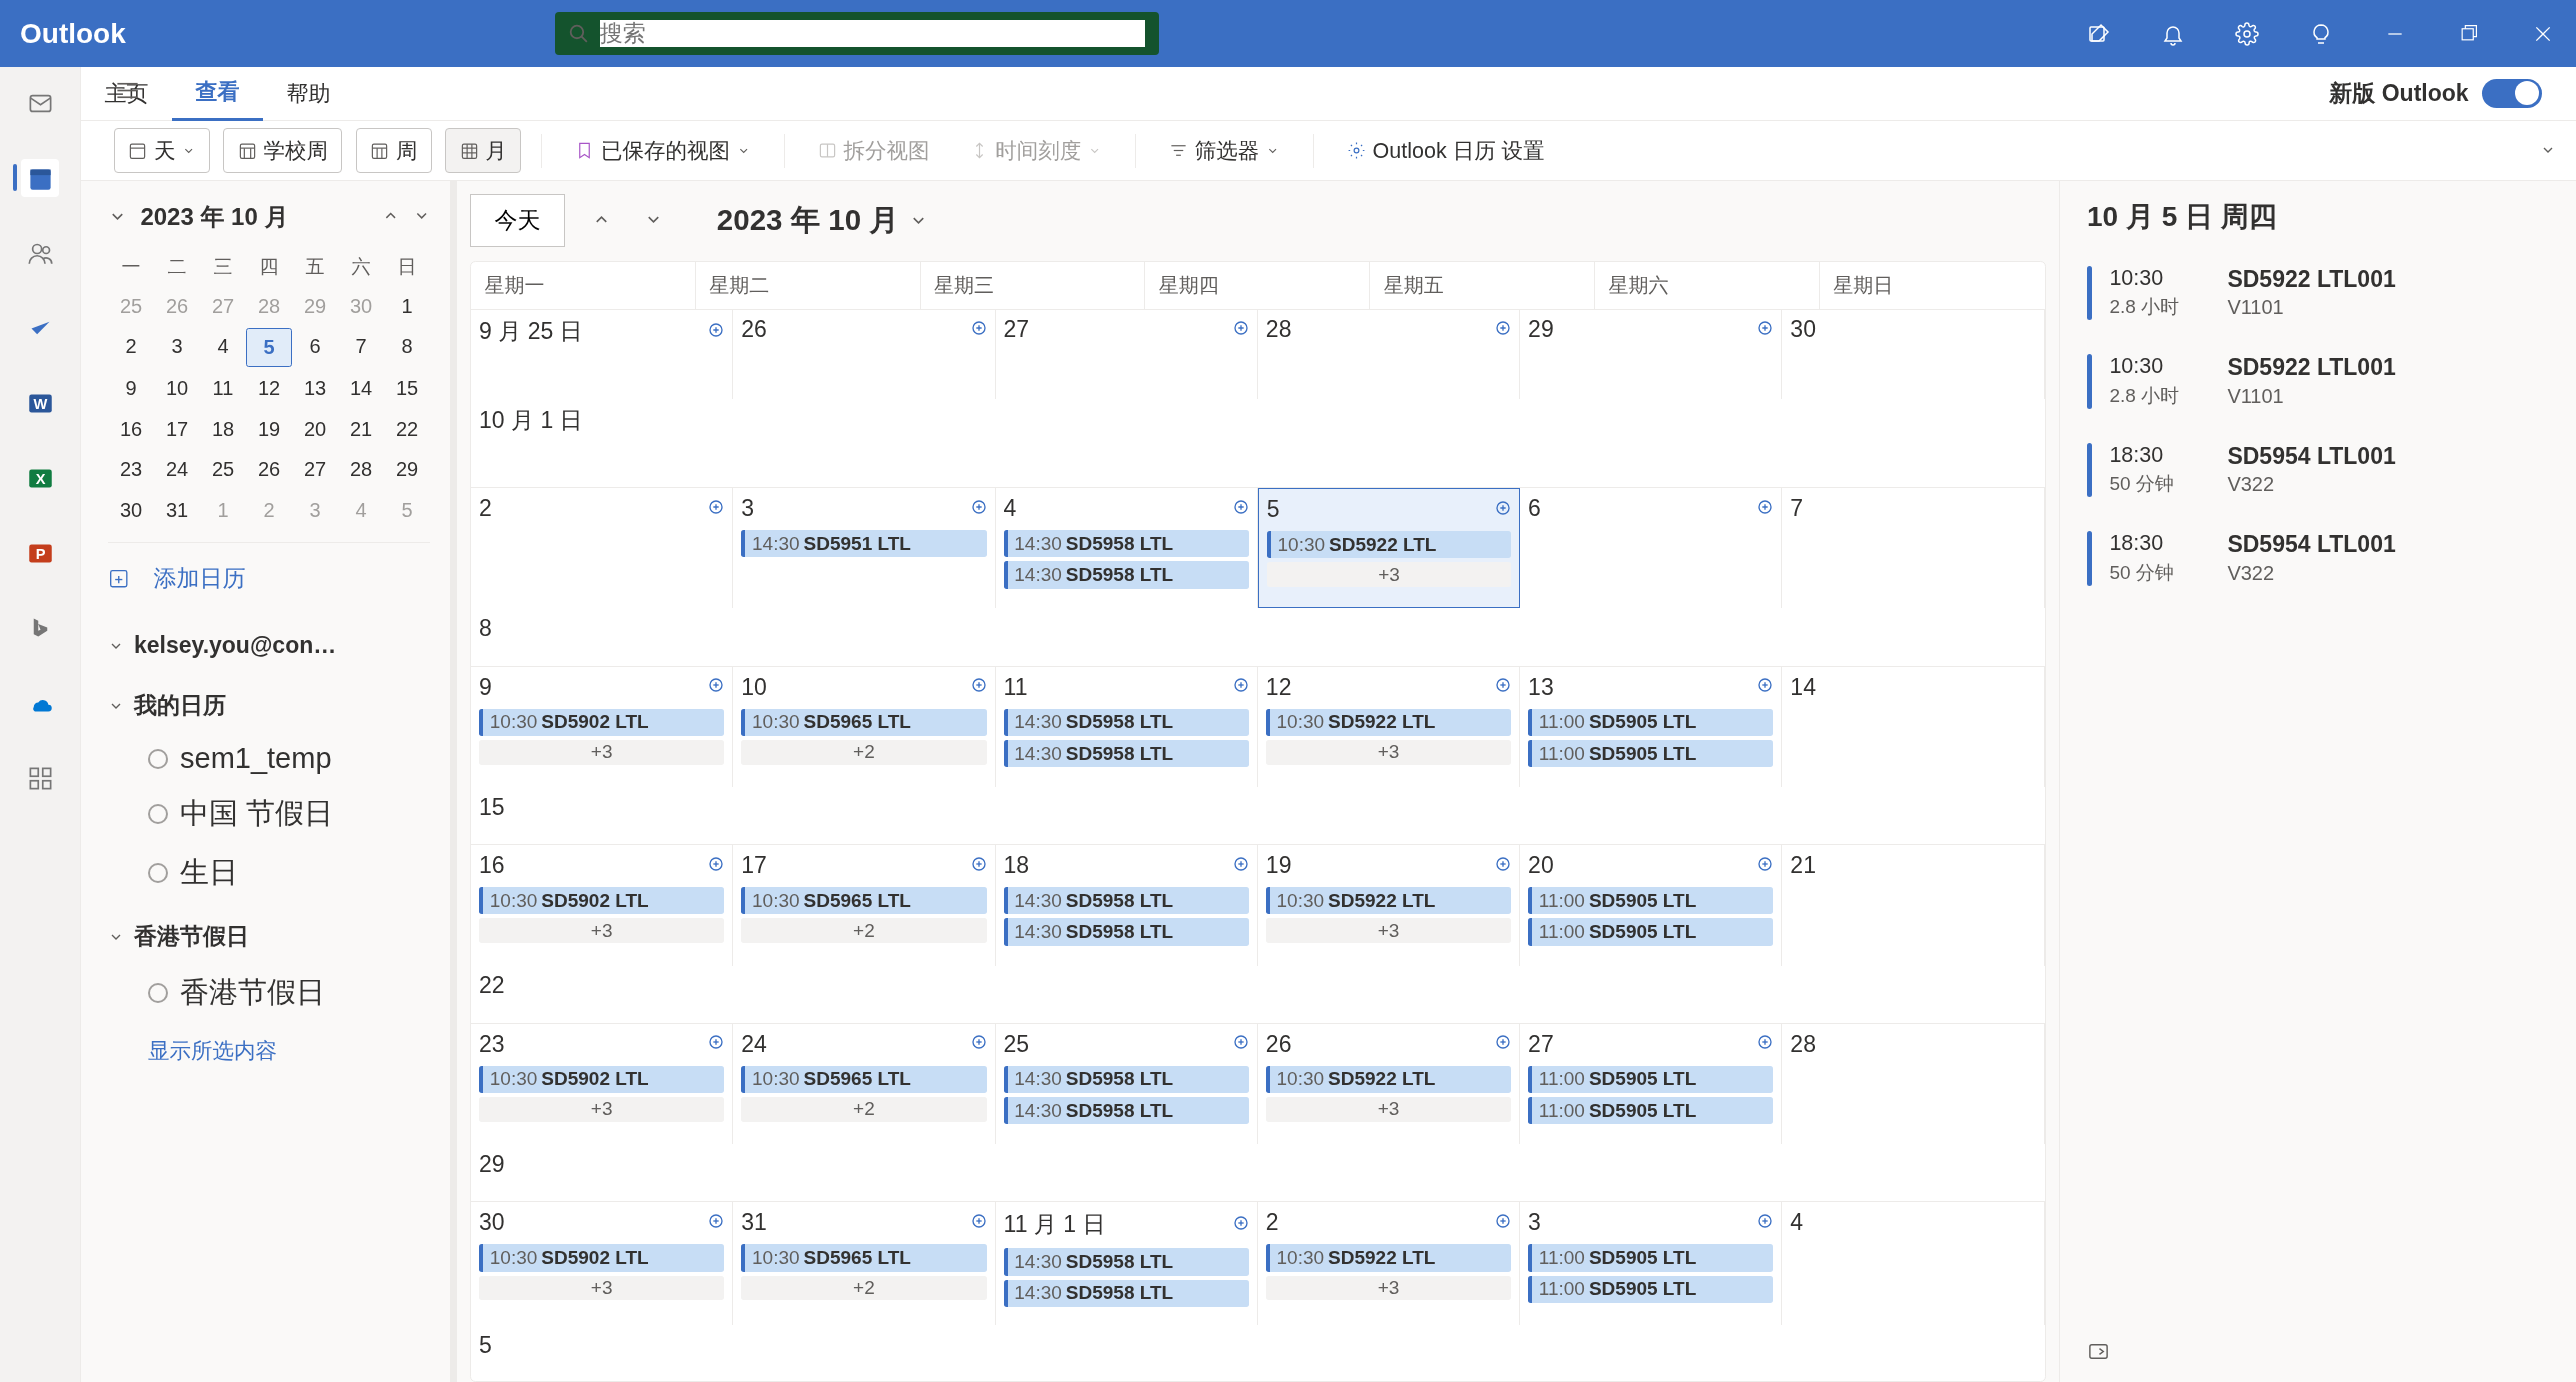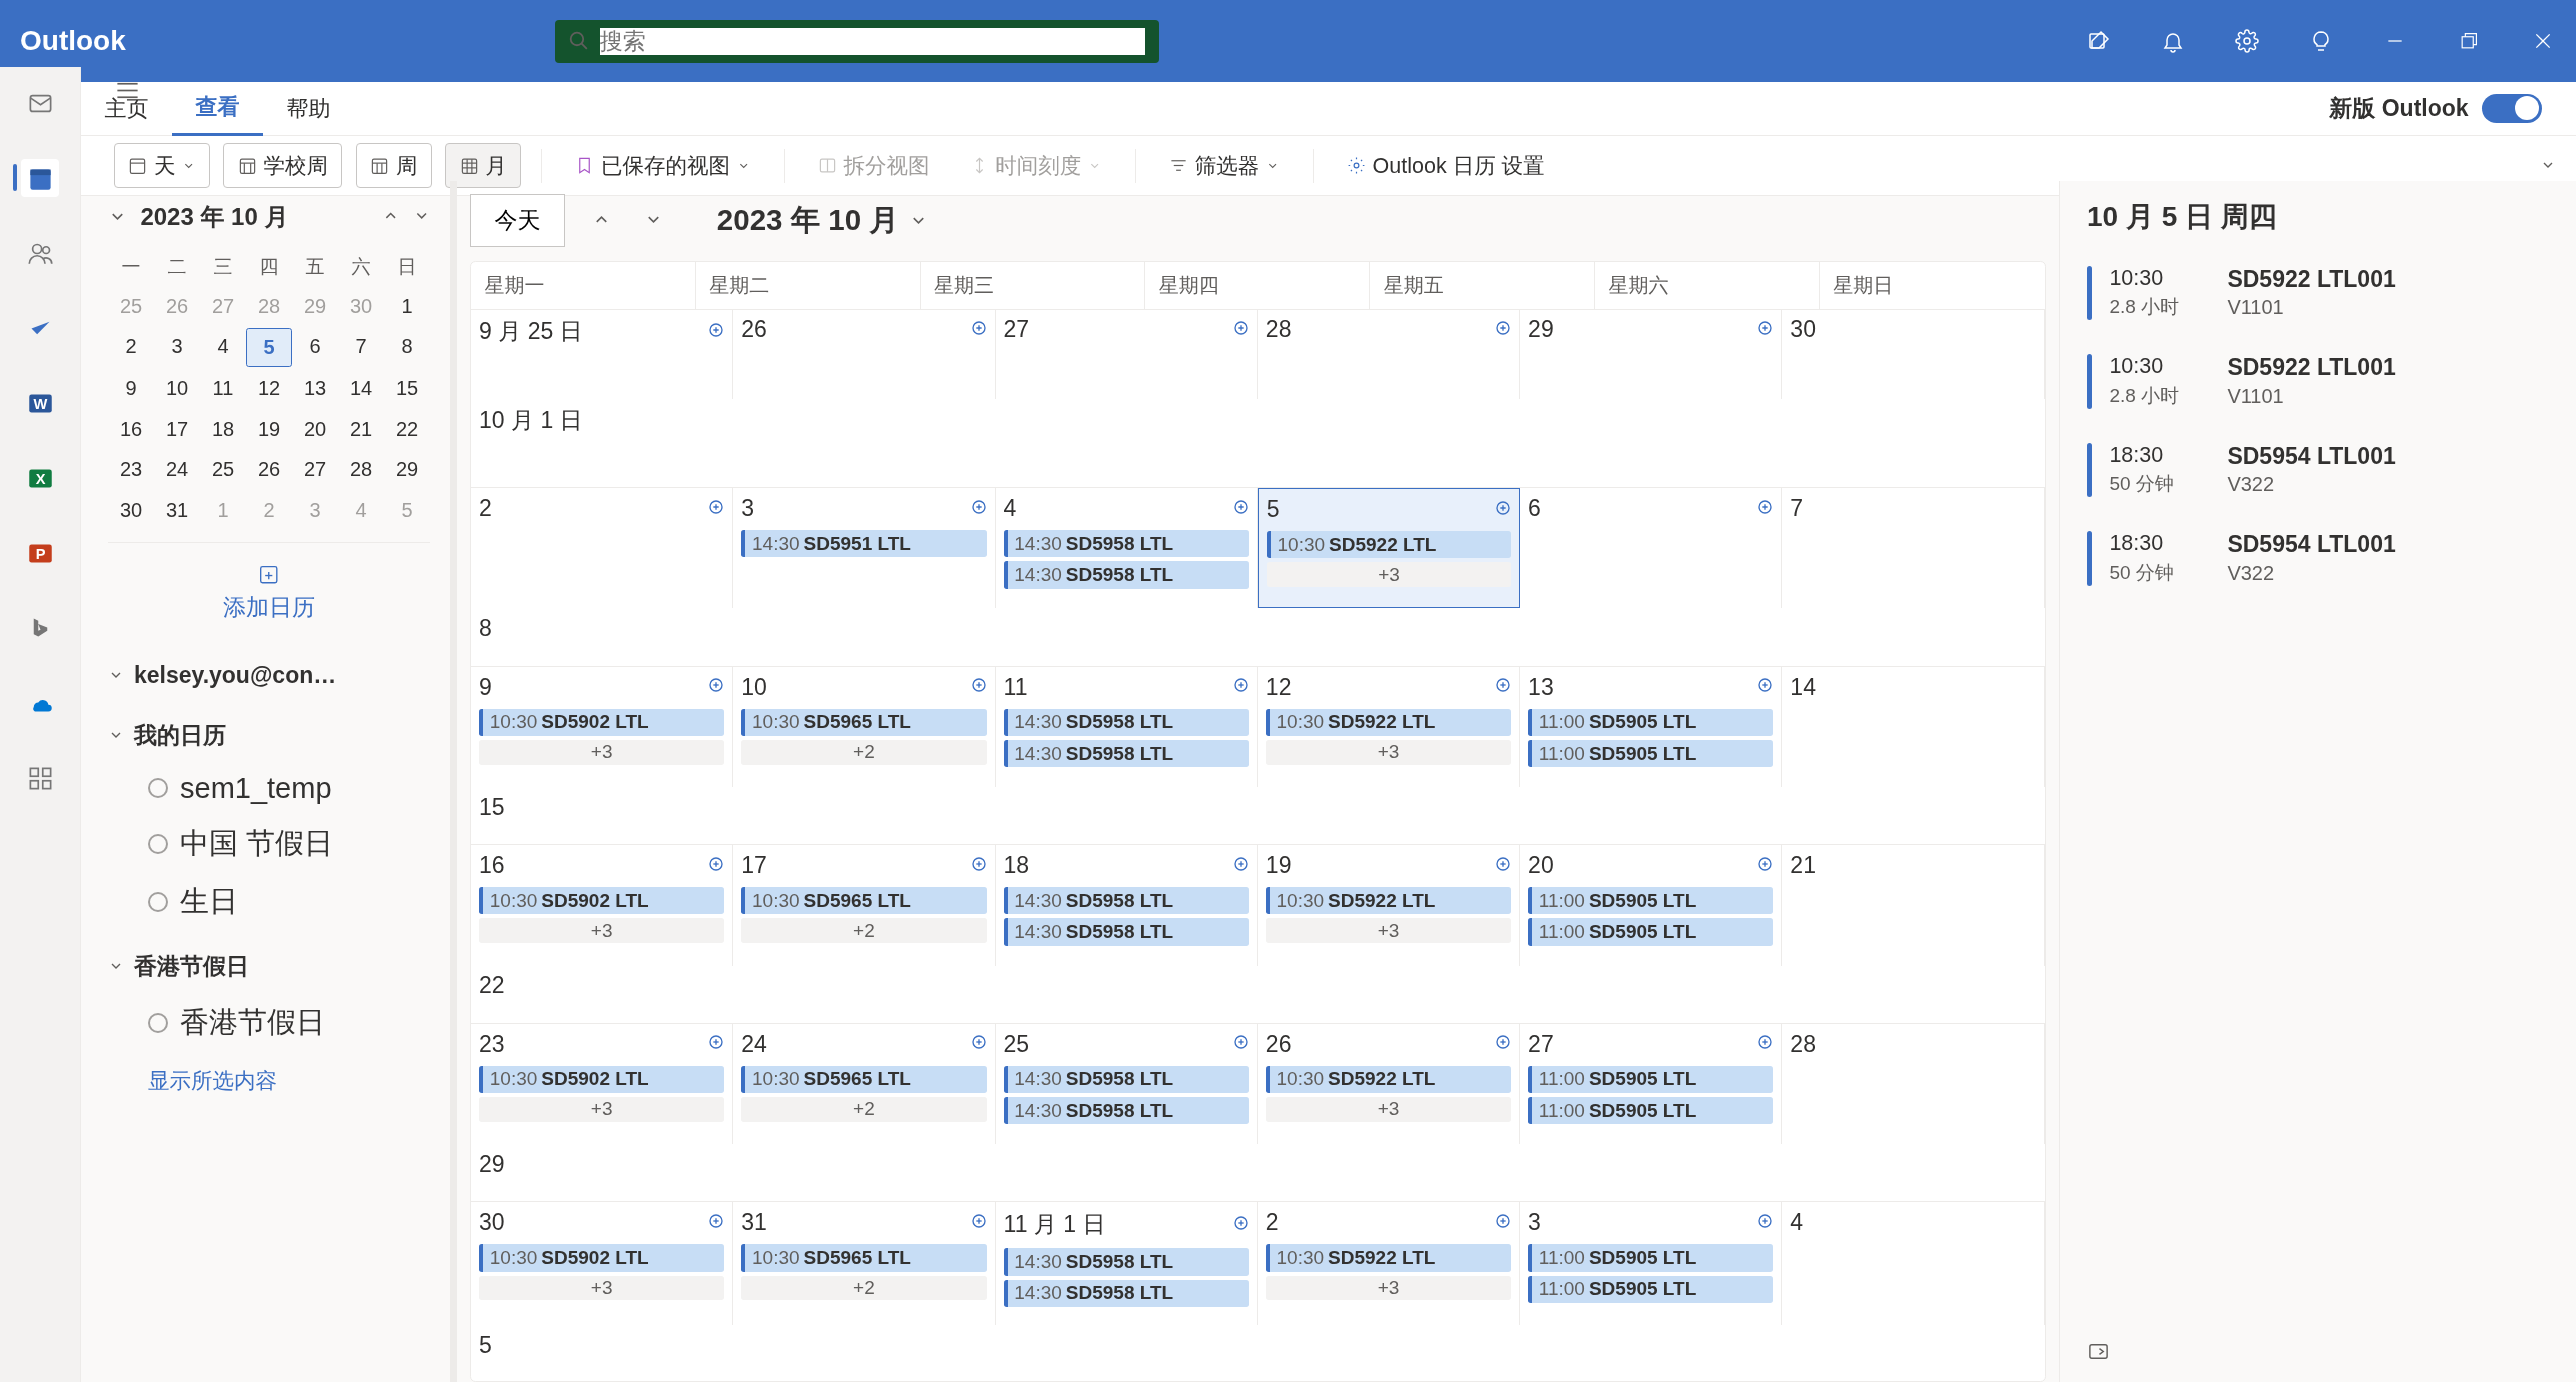--- a/index.html
+++ b/index.html
@@ -1,17 +1,17 @@
 <!DOCTYPE html>
 <html style="font-size:10.7px"><head>
 <meta charset="utf-8">
 <style>
 * { box-sizing: border-box; margin: 0; padding: 0; font-family: "Segoe UI", "Microsoft YaHei", sans-serif; }
 body { width: 2576px; height: 1383px; transform-origin: top left; background: #faf9f8; overflow: hidden; color: #323130; }
-.title-bar { height: 82px; background: #3b6fc3; display: flex; align-items: center; padding: 0 20px; }
+.title-bar { height: 67px; background: #3b6fc3; display: flex; align-items: center; padding: 0 20px; }
 .title-bar .brand { color: #fff; font-size: 28px; font-weight: 600; margin-right: 429px; }
 .search-box { width: 604px; height: 43px; background: #14532d; border-radius: 4px; display: flex; align-items: center; padding: 0 13.4px; }
 .search-box svg { flex: 0 0 auto; margin-right: 10px; }
 .search-box input { border: none; outline: none; font-size: 23px; flex: 1; color: #605e5c; }
 .title-icons { margin-left: auto; display: flex; gap: 47px; align-items: center; }
 .title-icons .ti { width: 27px; height: 27px; display: flex; align-items: center; justify-content: center; cursor: pointer; }
 .tabs-row { height: 54px; background: #fff; display: flex; align-items: center; padding-left: 81px; border-bottom: 0.7px solid #edebe9; }
 .hamburger { position: absolute; left: 114px; top: 77px; cursor: pointer; }
 .tab { font-size: 22px; padding: 0 23.5px; height: 54px; display: flex; align-items: center; cursor: pointer; color: #323130; }
 .tab.active { border-bottom: 3.4px solid #3b6fc3; color: #3b6fc3; font-weight: 600; }
@@ -32,21 +32,21 @@
 .main-area { position: absolute; left: 81px; top: 181px; right: 0; bottom: 0; display: flex; }
 .sidebar { width: 369px; padding: 20px 20px 20px 27px; display: flex; flex-direction: column; overflow: hidden; }
 .mini-header { display: flex; align-items: center; gap: 13.4px; margin-bottom: 17px; }
 .mini-header .ch { cursor: pointer; }
 .mini-header .mlabel { font-size: 24px; font-weight: 600; flex: 1; }
 .mini-cal { display: grid; grid-template-columns: repeat(7, 1fr); gap: 4px 0; text-align: center; font-size: 20px; }
 .mini-cal .dow { color: #605e5c; font-size: 19px; padding: 4px 0; }
 .mini-cal .dc { padding: 6.7px 0; cursor: pointer; color: #323130; border-radius: 2.7px; }
 .mini-cal .dc.other { color: #a19f9d; }
 .mini-cal .dc.today { border: 1.3px solid #3b6fc3; background: #e1ecf9; color: #3b6fc3; font-weight: 600; }
-.add-cal { display: flex; align-items: center; gap: 8px; color: #3b6fc3; font-size: 23px; padding: 20px 0; cursor: pointer; border-top: 0.7px solid #edebe9; margin-top: 13.4px; flex-direction: column; }
+.add-cal { display: flex; align-items: center; gap: 24px; color: #3b6fc3; font-size: 23px; padding: 20px 0; cursor: pointer; border-top: 0.7px solid #edebe9; margin-top: 13.4px; }
 .cal-group { margin-top: 6.7px; }
 .cal-group .gh { display: flex; align-items: center; gap: 10px; font-size: 23px; font-weight: 600; padding: 12px 0; cursor: pointer; }
 .cal-group .gh .chev { transform: rotate(0deg); }
 .cal-item { display: flex; align-items: center; gap: 12px; padding: 9.4px 0 9.4px 40px; font-size: 29px; cursor: pointer; }
 .cal-item .bullet { width: 20px; height: 20px; border-radius: 50%; border: 2px solid #a19f9d; }
 .cal-item .bullet.on { background: #3b6fc3; border-color: #3b6fc3; position: relative; }
 .cal-item .bullet.on::after { content: "✓"; color: #fff; font-size: 13.4px; position: absolute; left: 2.7px; top: -1.3px; }
 .show-sel { color: #3b6fc3; font-size: 21.5px; padding: 13.4px 0 0 40px; cursor: pointer; }
 .resize-handle { width: 6.7px; background: #edebe9; cursor: col-resize; }
 .calendar-pane { flex: 1; display: flex; flex-direction: column; padding: 13.4px 13.4px 0 13.4px; }

